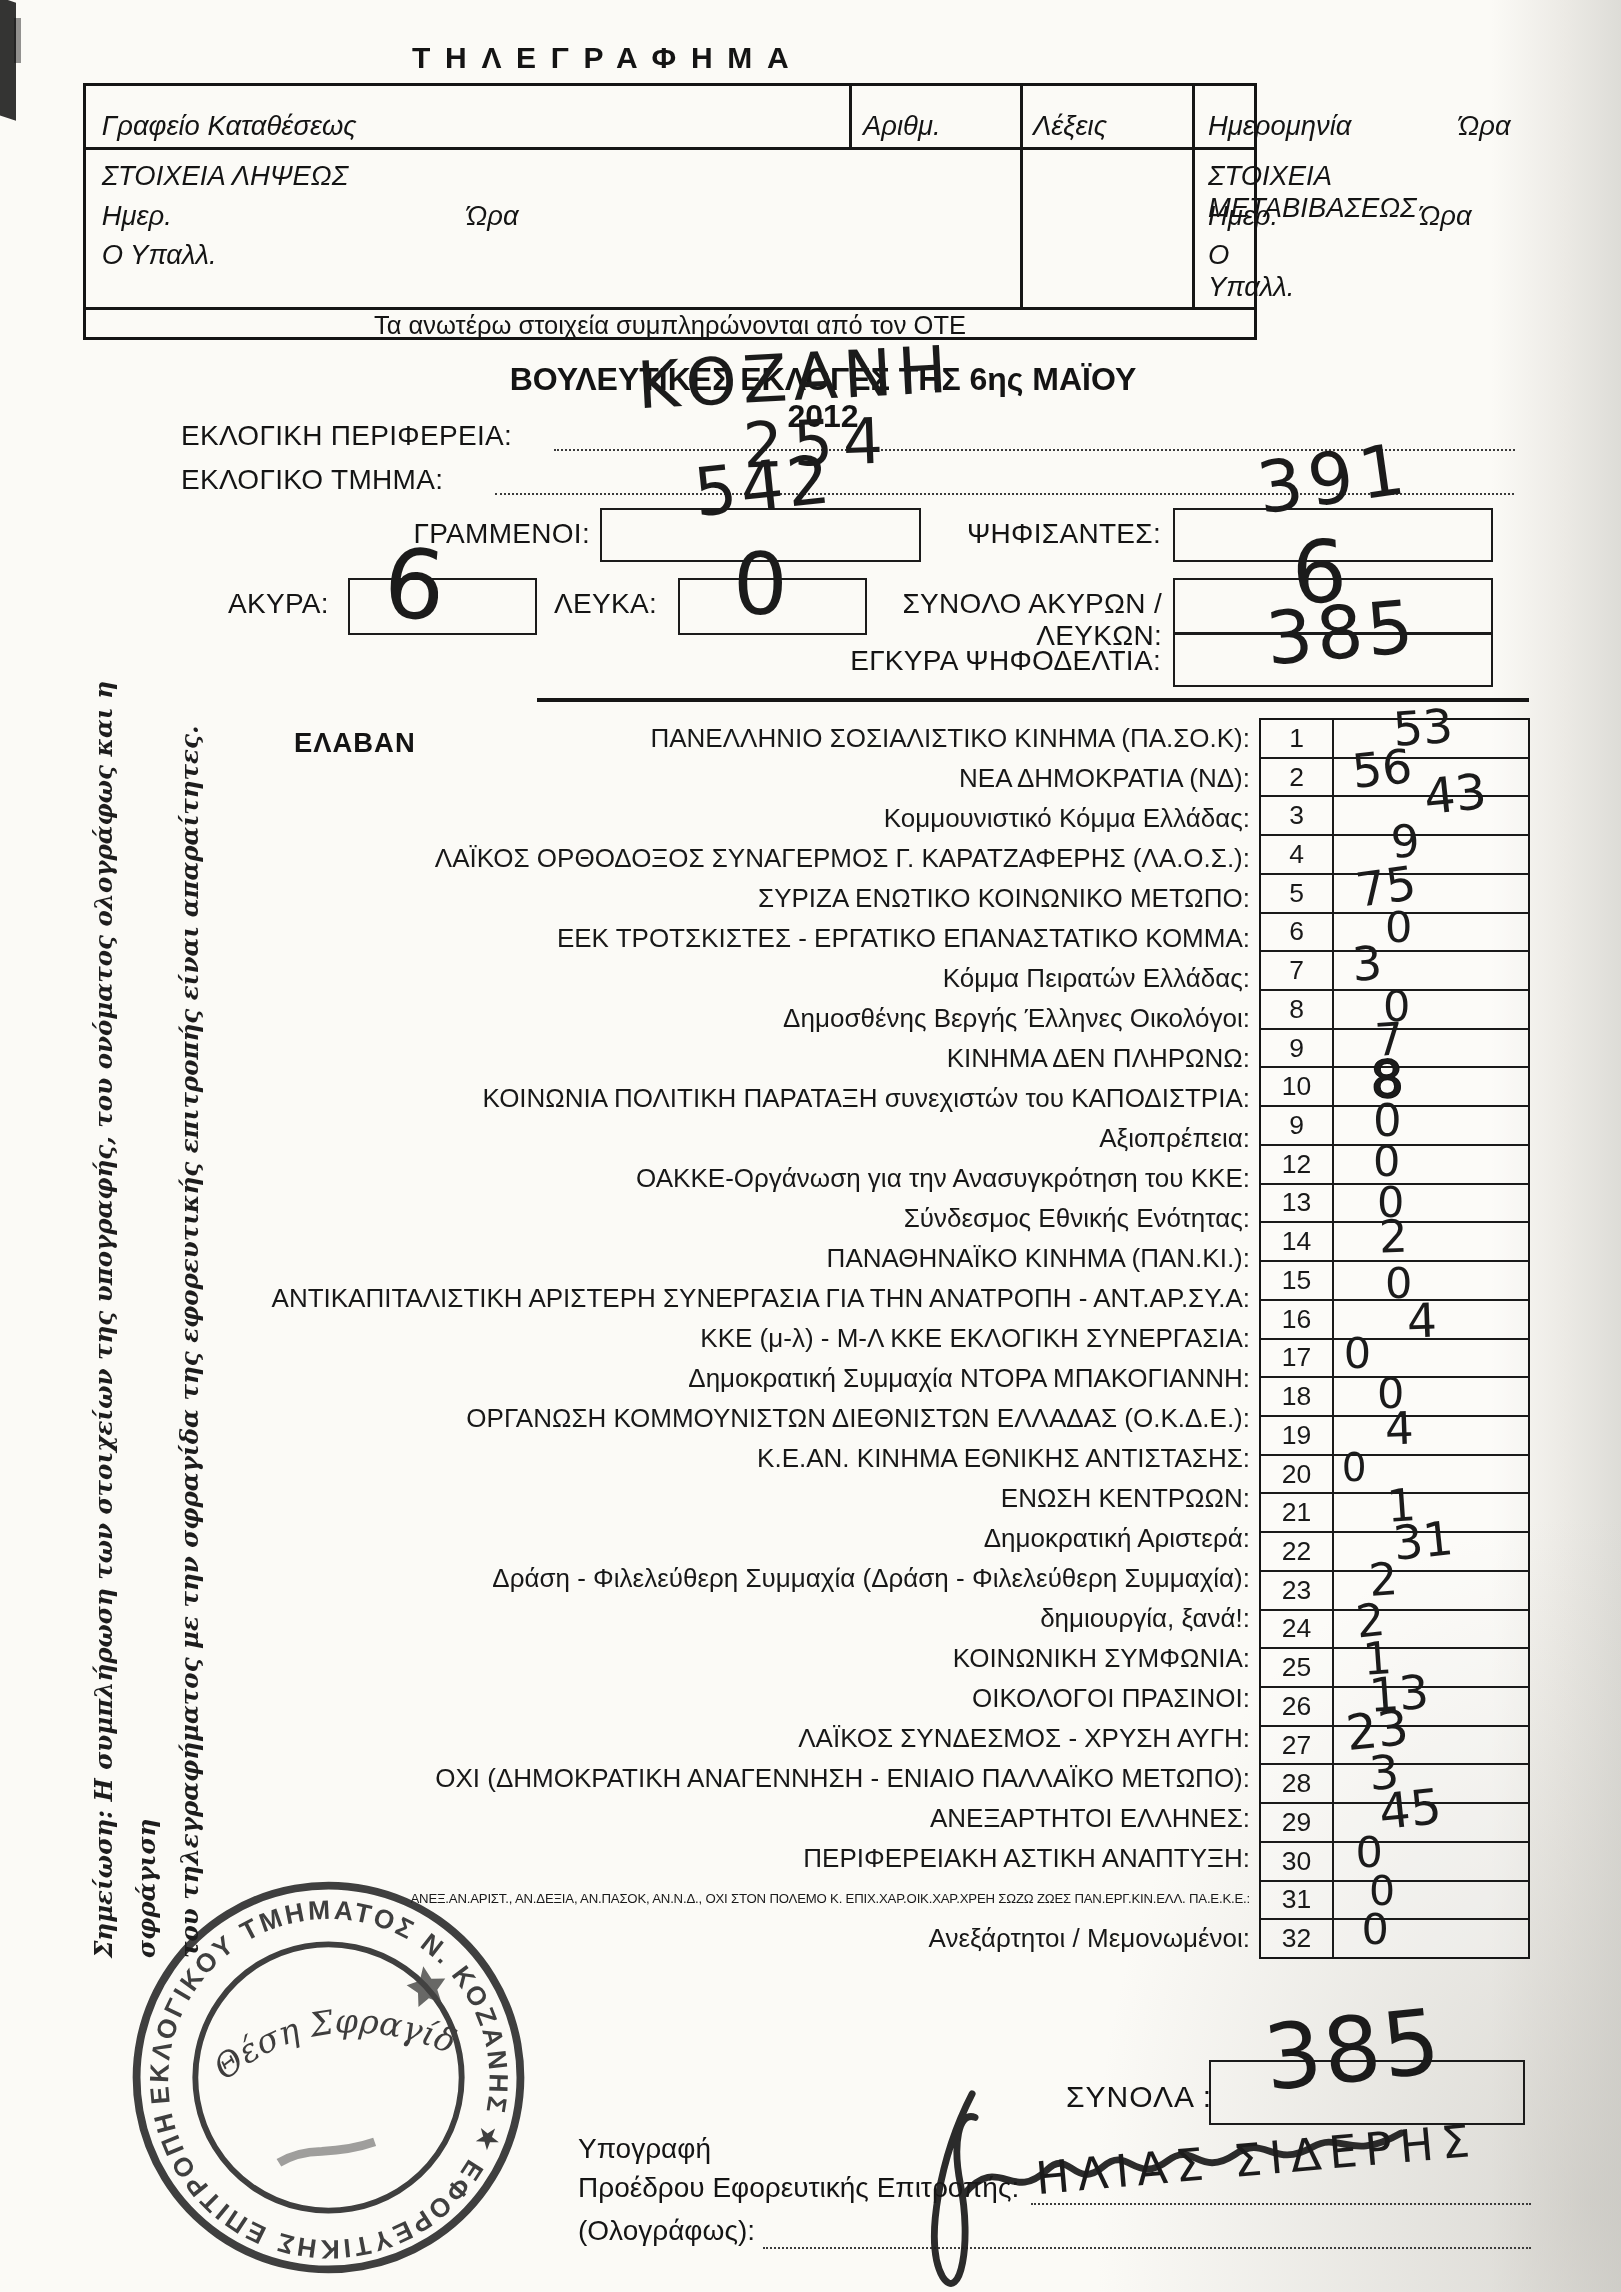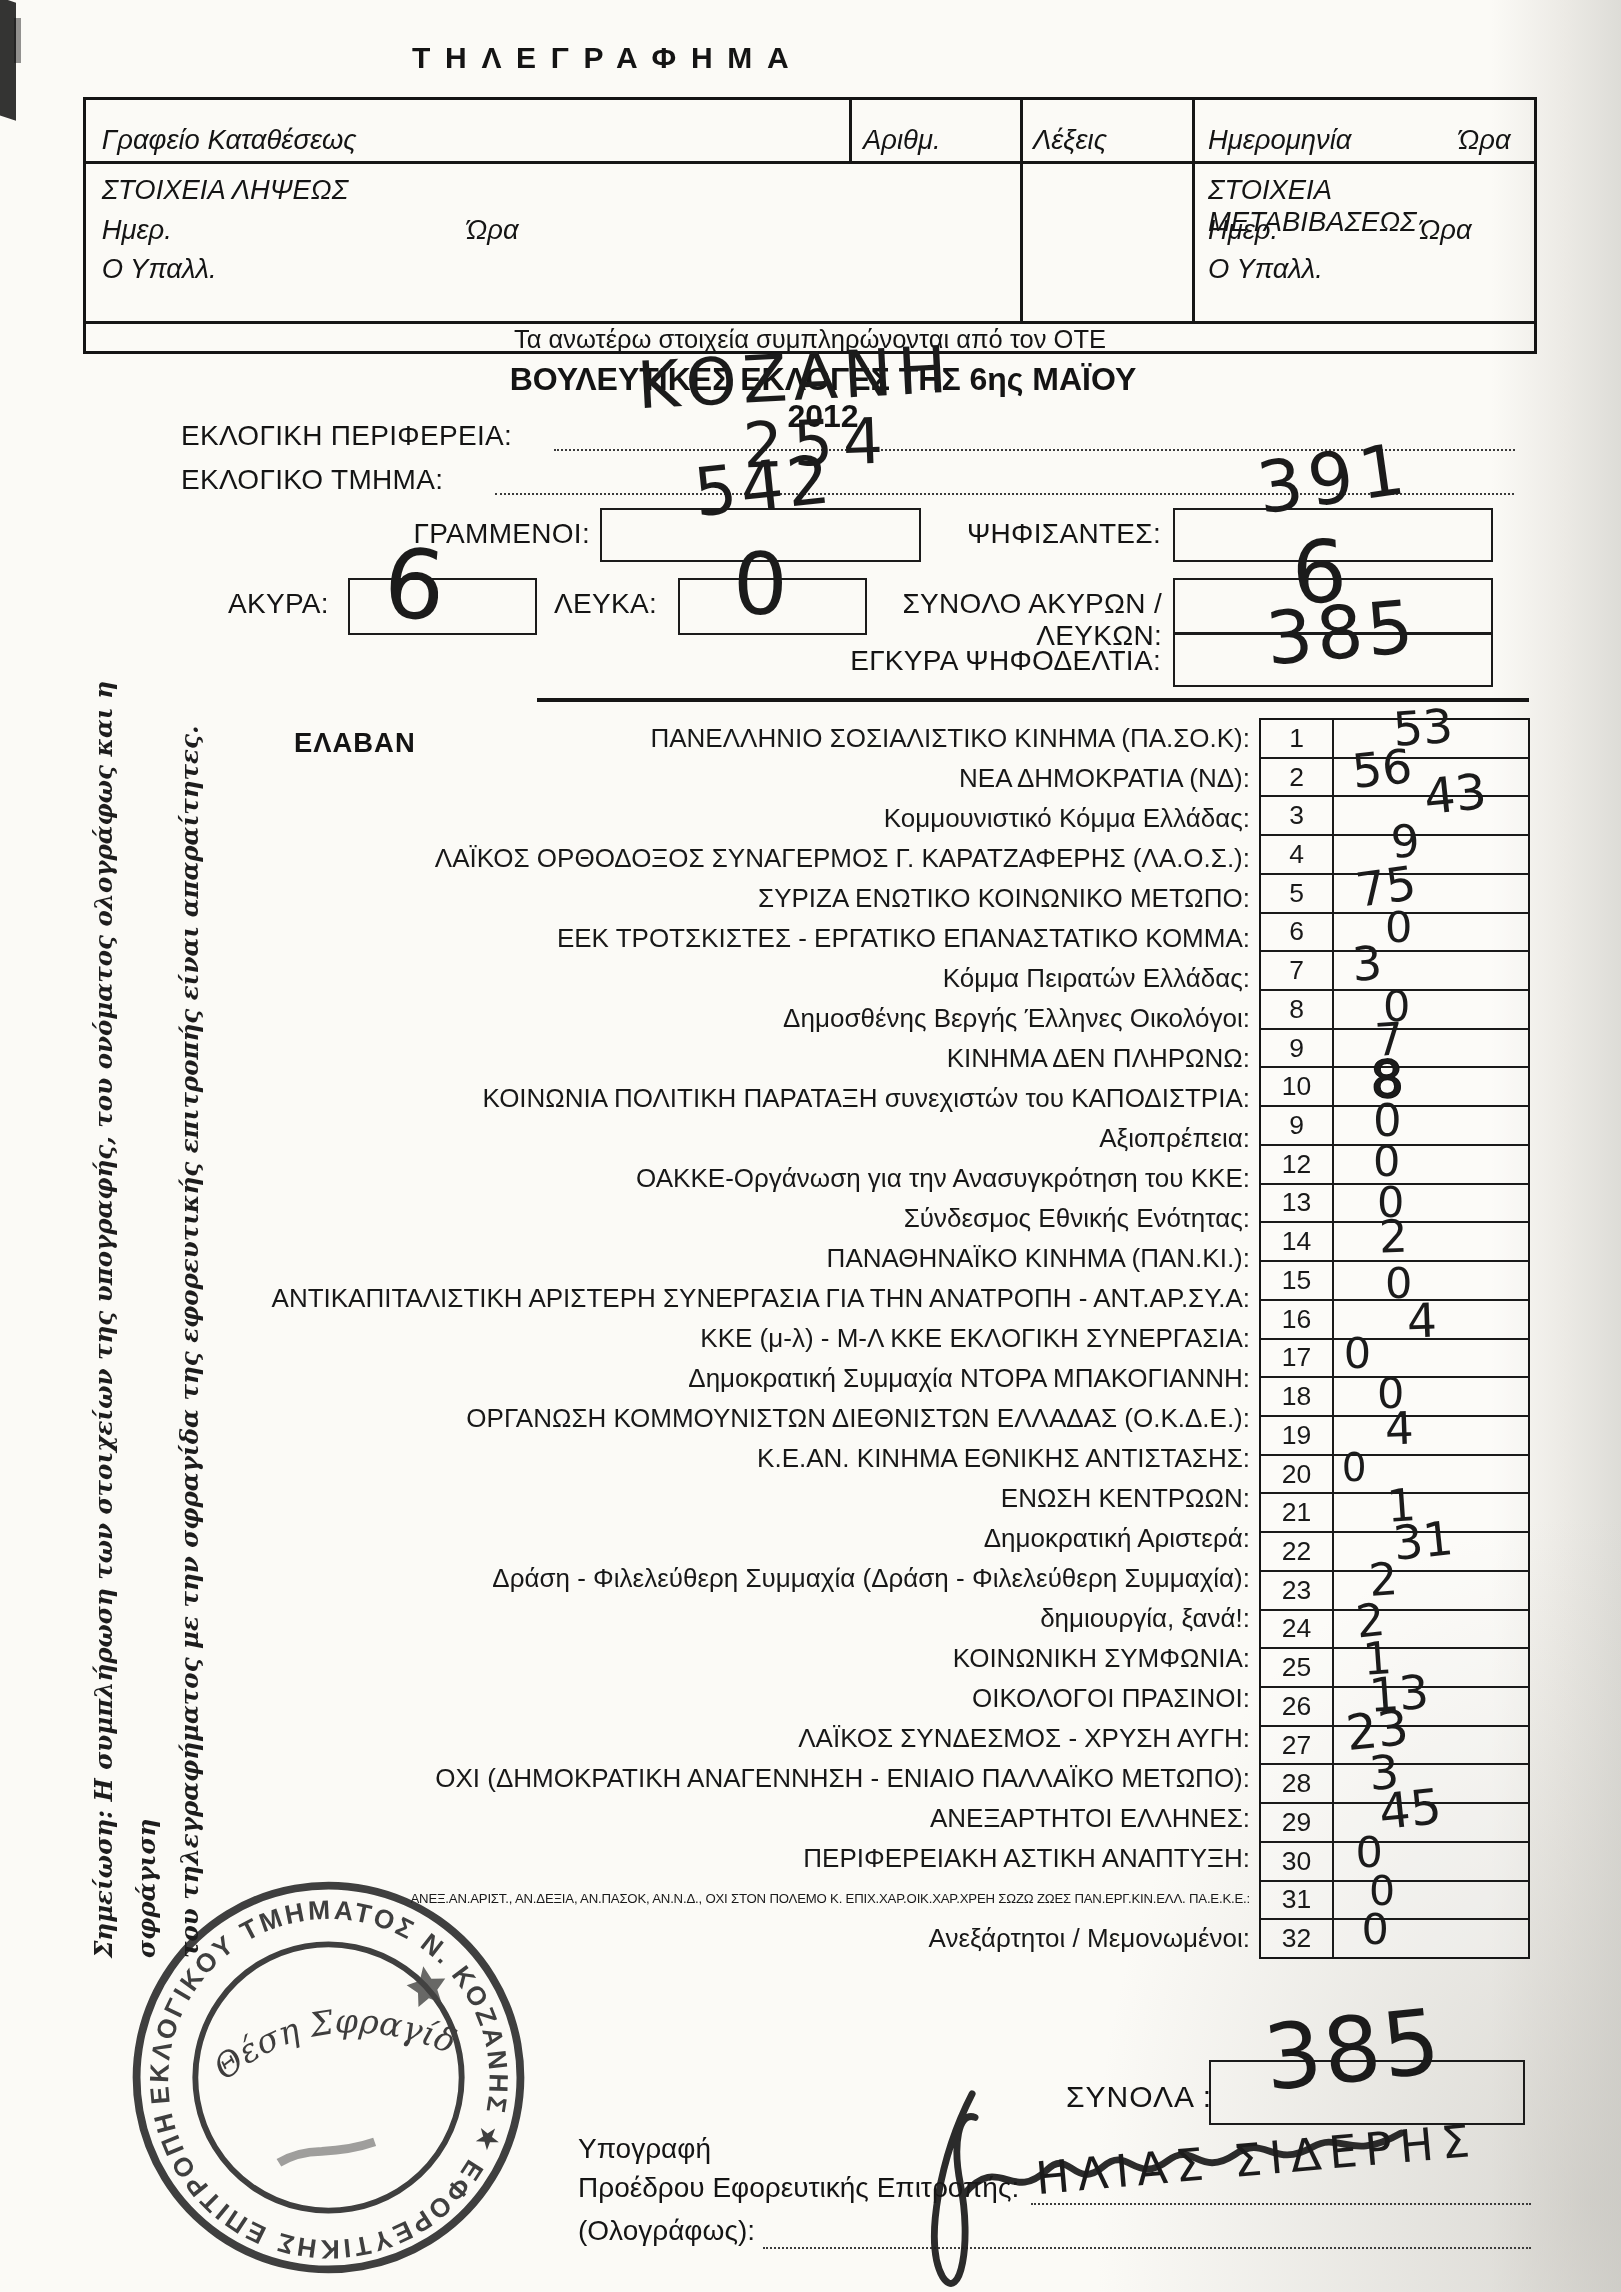--- a/index.html
+++ b/index.html
@@ -19,21 +19,21 @@
   .rt{text-align:right;}
   .box{border:2.9px solid #1b1b1b; box-sizing:border-box; background:transparent;}
   .dot{border-bottom:2px dotted #3a3a3a; height:0;}
   .hline{background:#161616;}
   .vline{background:#161616;}
   .hw{
     font-family:"DejaVu Sans", sans-serif; color:#1b1b1b; line-height:1;
     white-space:nowrap; z-index:5; font-weight:500;
   }
   
-  #hdrbox{left:83px; top:97px; width:1454px; height:257px; border:3.9px solid #141414; box-sizing:border-box;}
+  #hdrbox{left:83px; top:83px; width:1174px; height:257px; border:3.9px solid #141414; box-sizing:border-box;}
   #hdrbox .cell-lbl{font-size:27.4px;}
   
   .flabel{font-size:28px; letter-spacing:0.3px;}
   
   #plabels{left:167px; top:718px; width:1083px; height:1241px; display:flex; flex-direction:column;}
   .plabel{flex:1; display:flex; align-items:center; justify-content:flex-end; font-size:26px; color:#181818; white-space:nowrap;}
   .plabel.small{font-size:13.2px; letter-spacing:-0.2px;}
   #ptable{left:1259px; top:718px; width:271px; height:1241px; border:2.9px solid #151515; box-sizing:border-box; display:flex; flex-direction:column; background:rgba(255,255,255,.25);}
   .trow{flex:1; display:flex; border-bottom:2px solid #1a1a1a; min-height:0;}
   .trow:last-child{border-bottom:none;}

